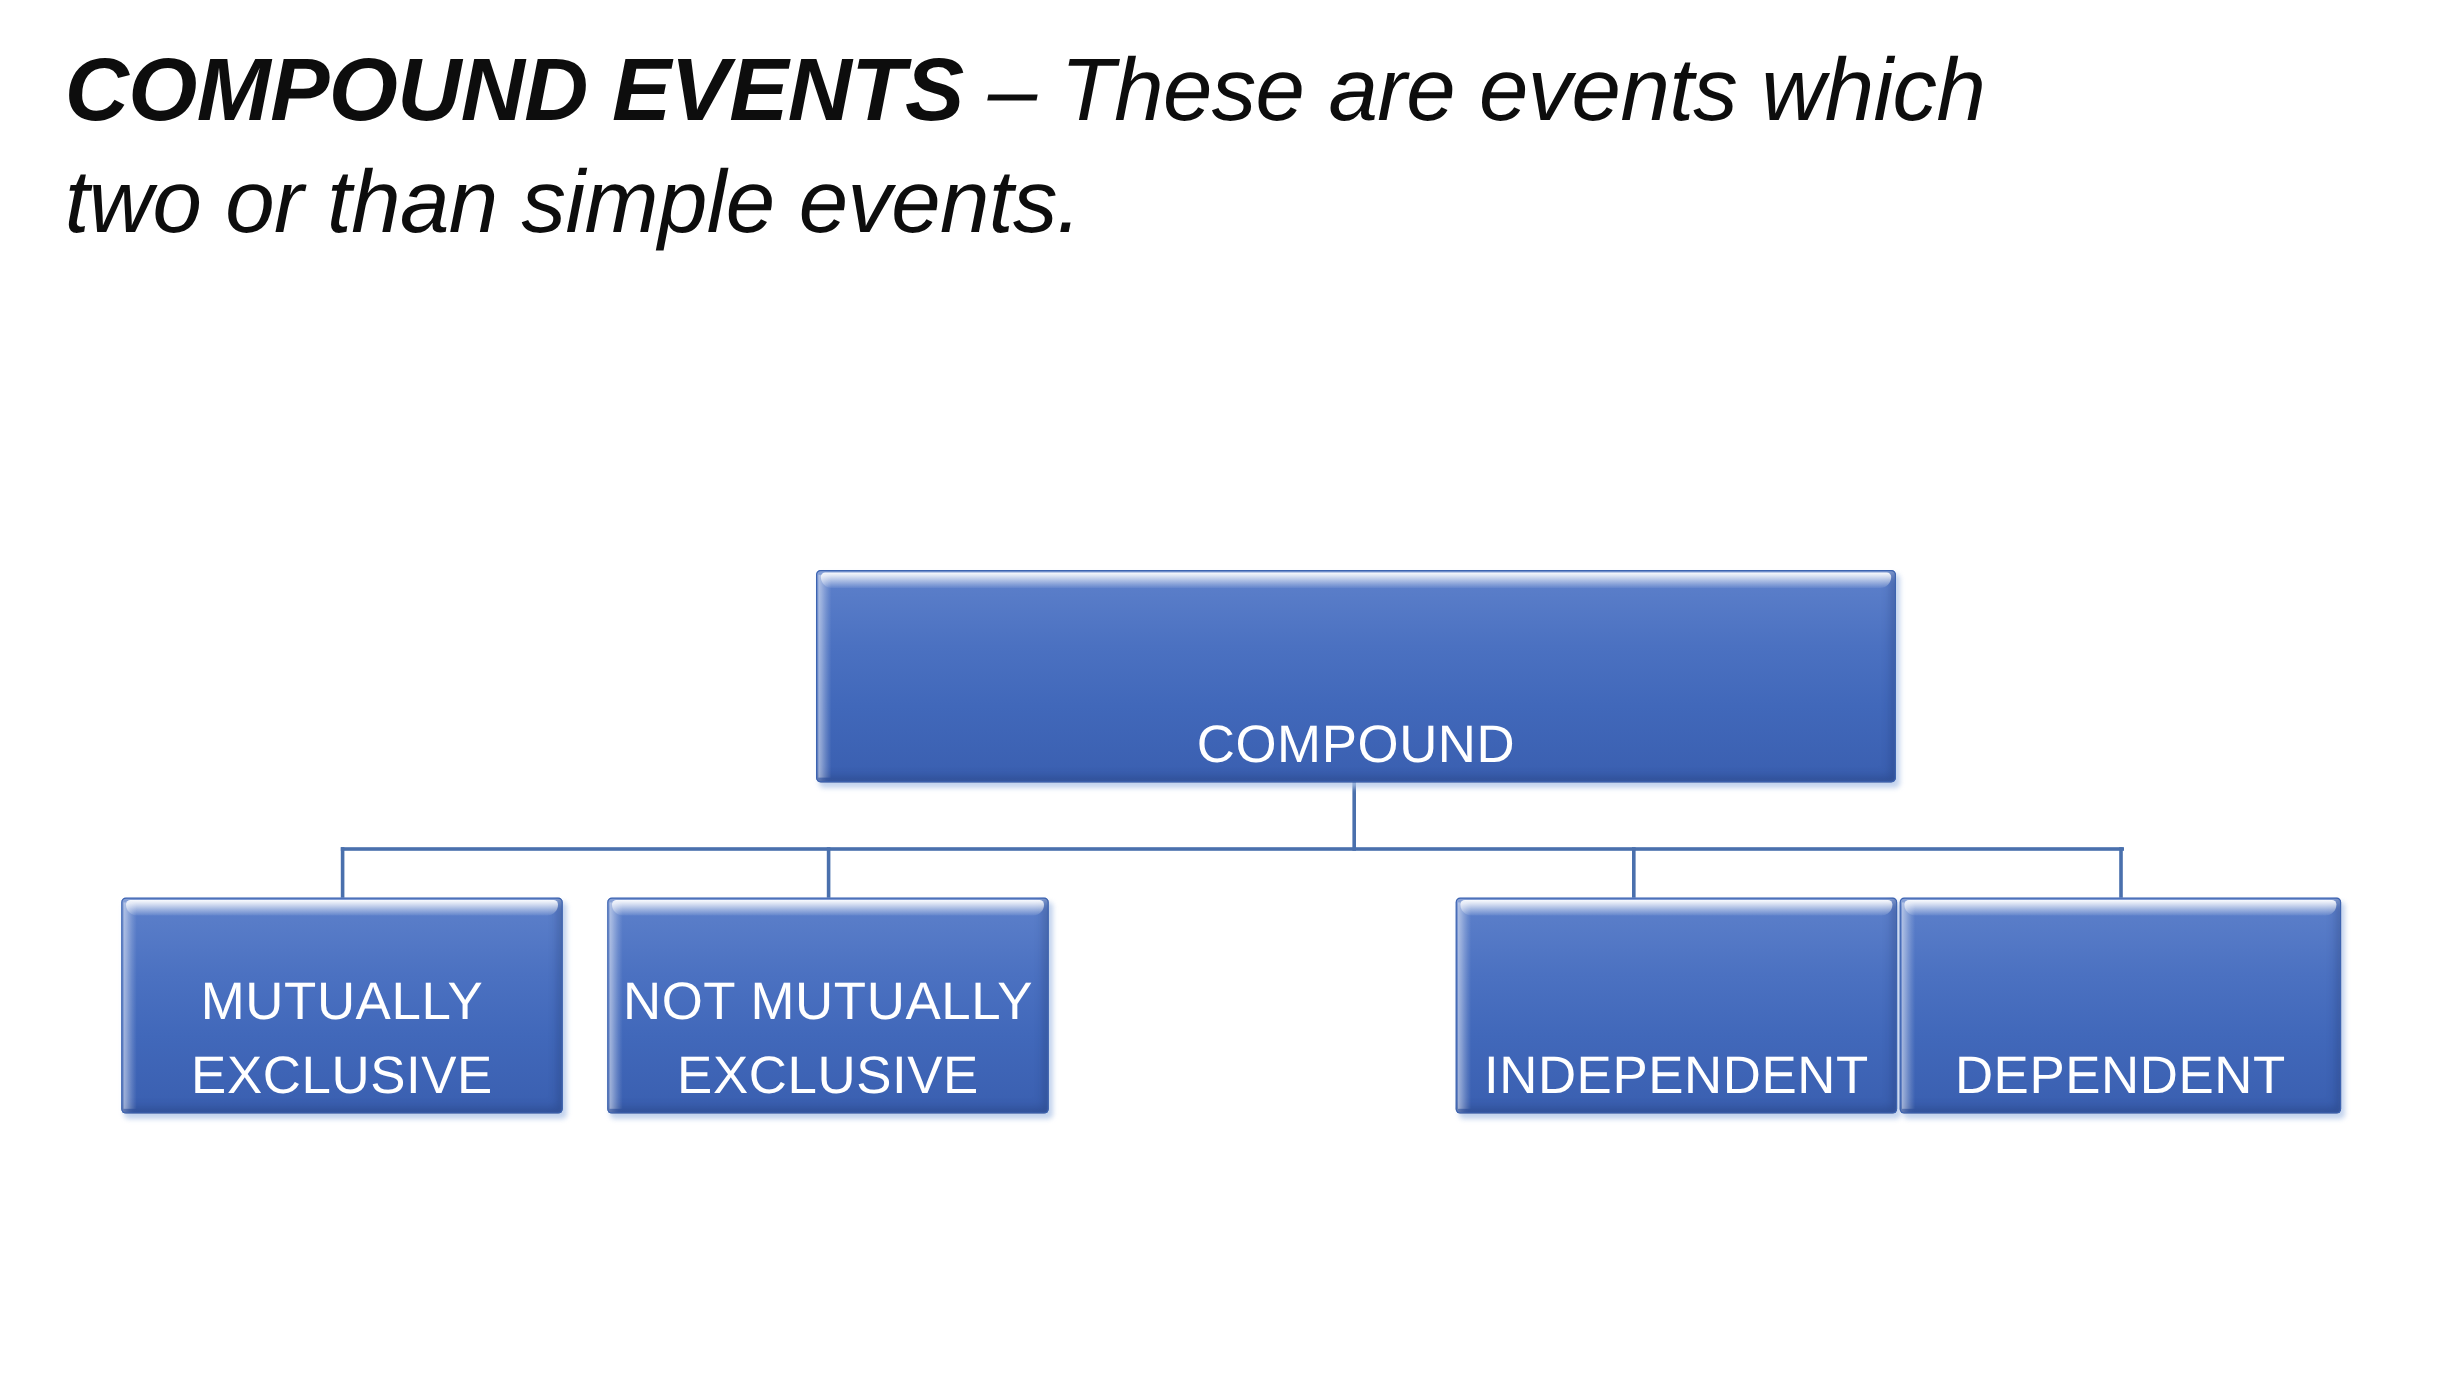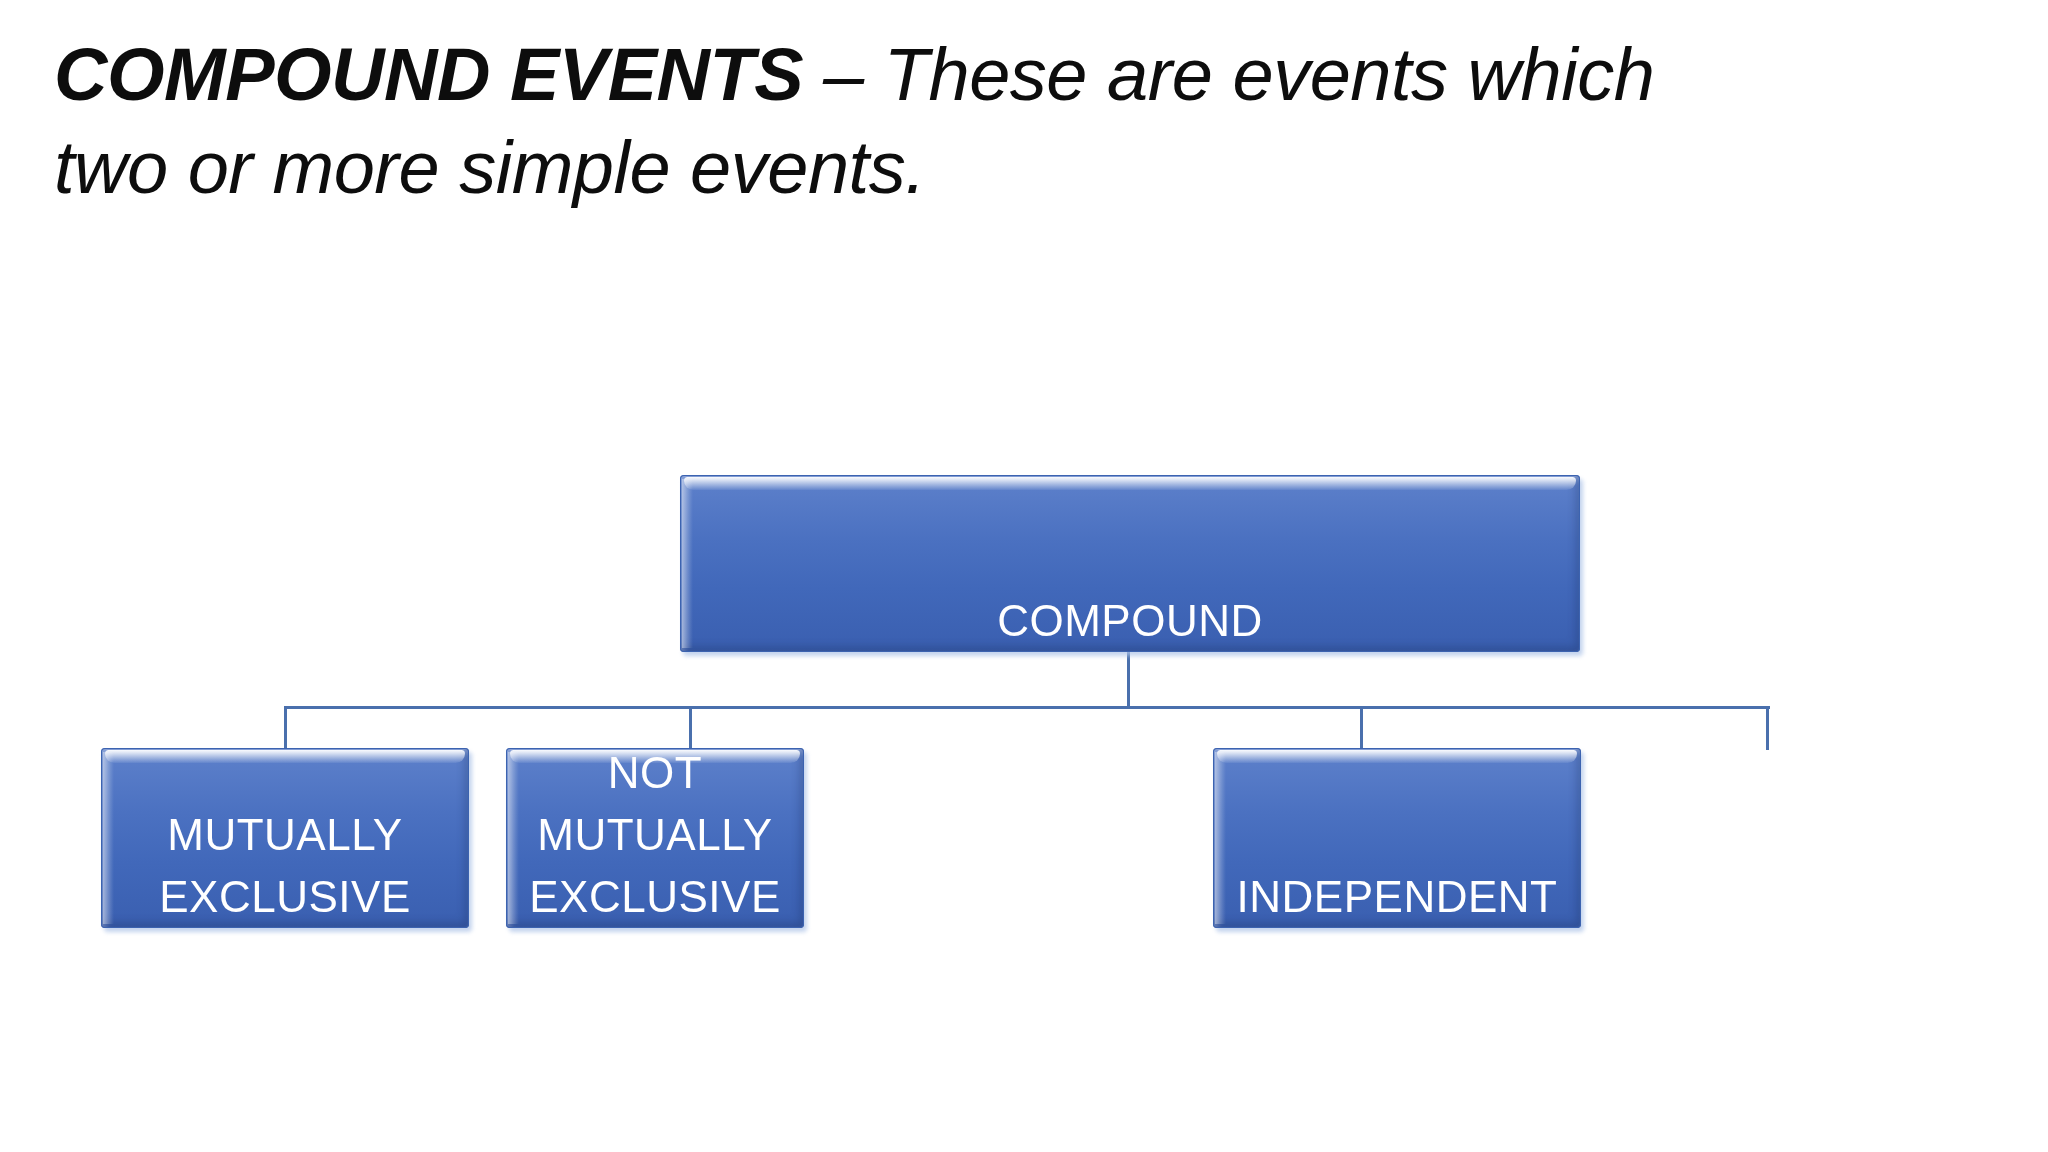--- a/index.html
+++ b/index.html
@@ -57,41 +57,41 @@
   .node .label {
     color: #ffffff;
     font-size: 44px;
     line-height: 62px;
     letter-spacing: 0.5px;
     padding: 0 4px;
   }
 
   #node-compound            { left: 680px;  top: 475px; width: 900px; height: 177px; }
   #node-mutually-exclusive  { left: 101px;  top: 748px; width: 368px; height: 180px; }
-  #node-not-mutually        { left: 506px;  top: 748px; width: 298px; height: 180px; }
+  #node-not-mutually        { left: 506px;  top: 748px; width: 368px; height: 180px; }
   #node-independent         { left: 1177px; top: 748px; width: 368px; height: 180px; margin-left: 36px; }
   #node-dependent           { left: 1583px; top: 748px; width: 368px; height: 180px; }
 
   
   .conn { position: absolute; background: #4a70ad; }
   #conn-root-drop   { left: 1127px; top: 652px; width: 3px;    height: 57px; }
   #conn-trunk       { left: 284px;  top: 706px; width: 1486px; height: 3px;  }
   #conn-drop-1      { left: 284px;  top: 706px; width: 3px;    height: 44px; }
   #conn-drop-2      { left: 689px;  top: 706px; width: 3px;    height: 44px; }
   #conn-drop-3      { left: 1360px; top: 706px; width: 3px;    height: 44px; }
   #conn-drop-4      { left: 1766px; top: 706px; width: 3px;    height: 44px; }
 </style>
 </head>
 <body style="background: rgb(255, 255, 255);">
 
 <div class="slide">
 
   <div class="title" style="color: rgb(13, 13, 13); font-style: italic;">
     <div class="t-line"><span class="bold">COMPOUND EVENTS</span><span> – These are events which</span></div>
-    <div class="t-line"><span>two or more simple events.</span></div>
+    <div class="t-line"><span>two or than simple events.</span></div>
   </div>
 
   <div class="conn" id="conn-root-drop" style="background: rgb(74, 112, 173);"></div>
   <div class="conn" id="conn-trunk" style="background: rgb(74, 112, 173);"></div>
   <div class="conn" id="conn-drop-1" style="background: rgb(74, 112, 173);"></div>
   <div class="conn" id="conn-drop-2" style="background: rgb(74, 112, 173);"></div>
   <div class="conn" id="conn-drop-3" style="background: rgb(74, 112, 173);"></div>
   <div class="conn" id="conn-drop-4" style="background: rgb(74, 112, 173);"></div>
 
   <div class="node" id="node-compound">
@@ -109,14 +109,17 @@
     <div class="label" style="color: rgb(255, 255, 255);">
       <div>NOT MUTUALLY</div>
       <div>EXCLUSIVE</div>
     </div>
   </div>
 
   <div class="node" id="node-independent">
     <div class="label" style="color: rgb(255, 255, 255);">INDEPENDENT</div>
   </div>
 
+  <div class="node" id="node-dependent">
+    <div class="label" style="color: rgb(255, 255, 255);">DEPENDENT</div>
+  </div>
 
 </div>
 
 </body></html>

